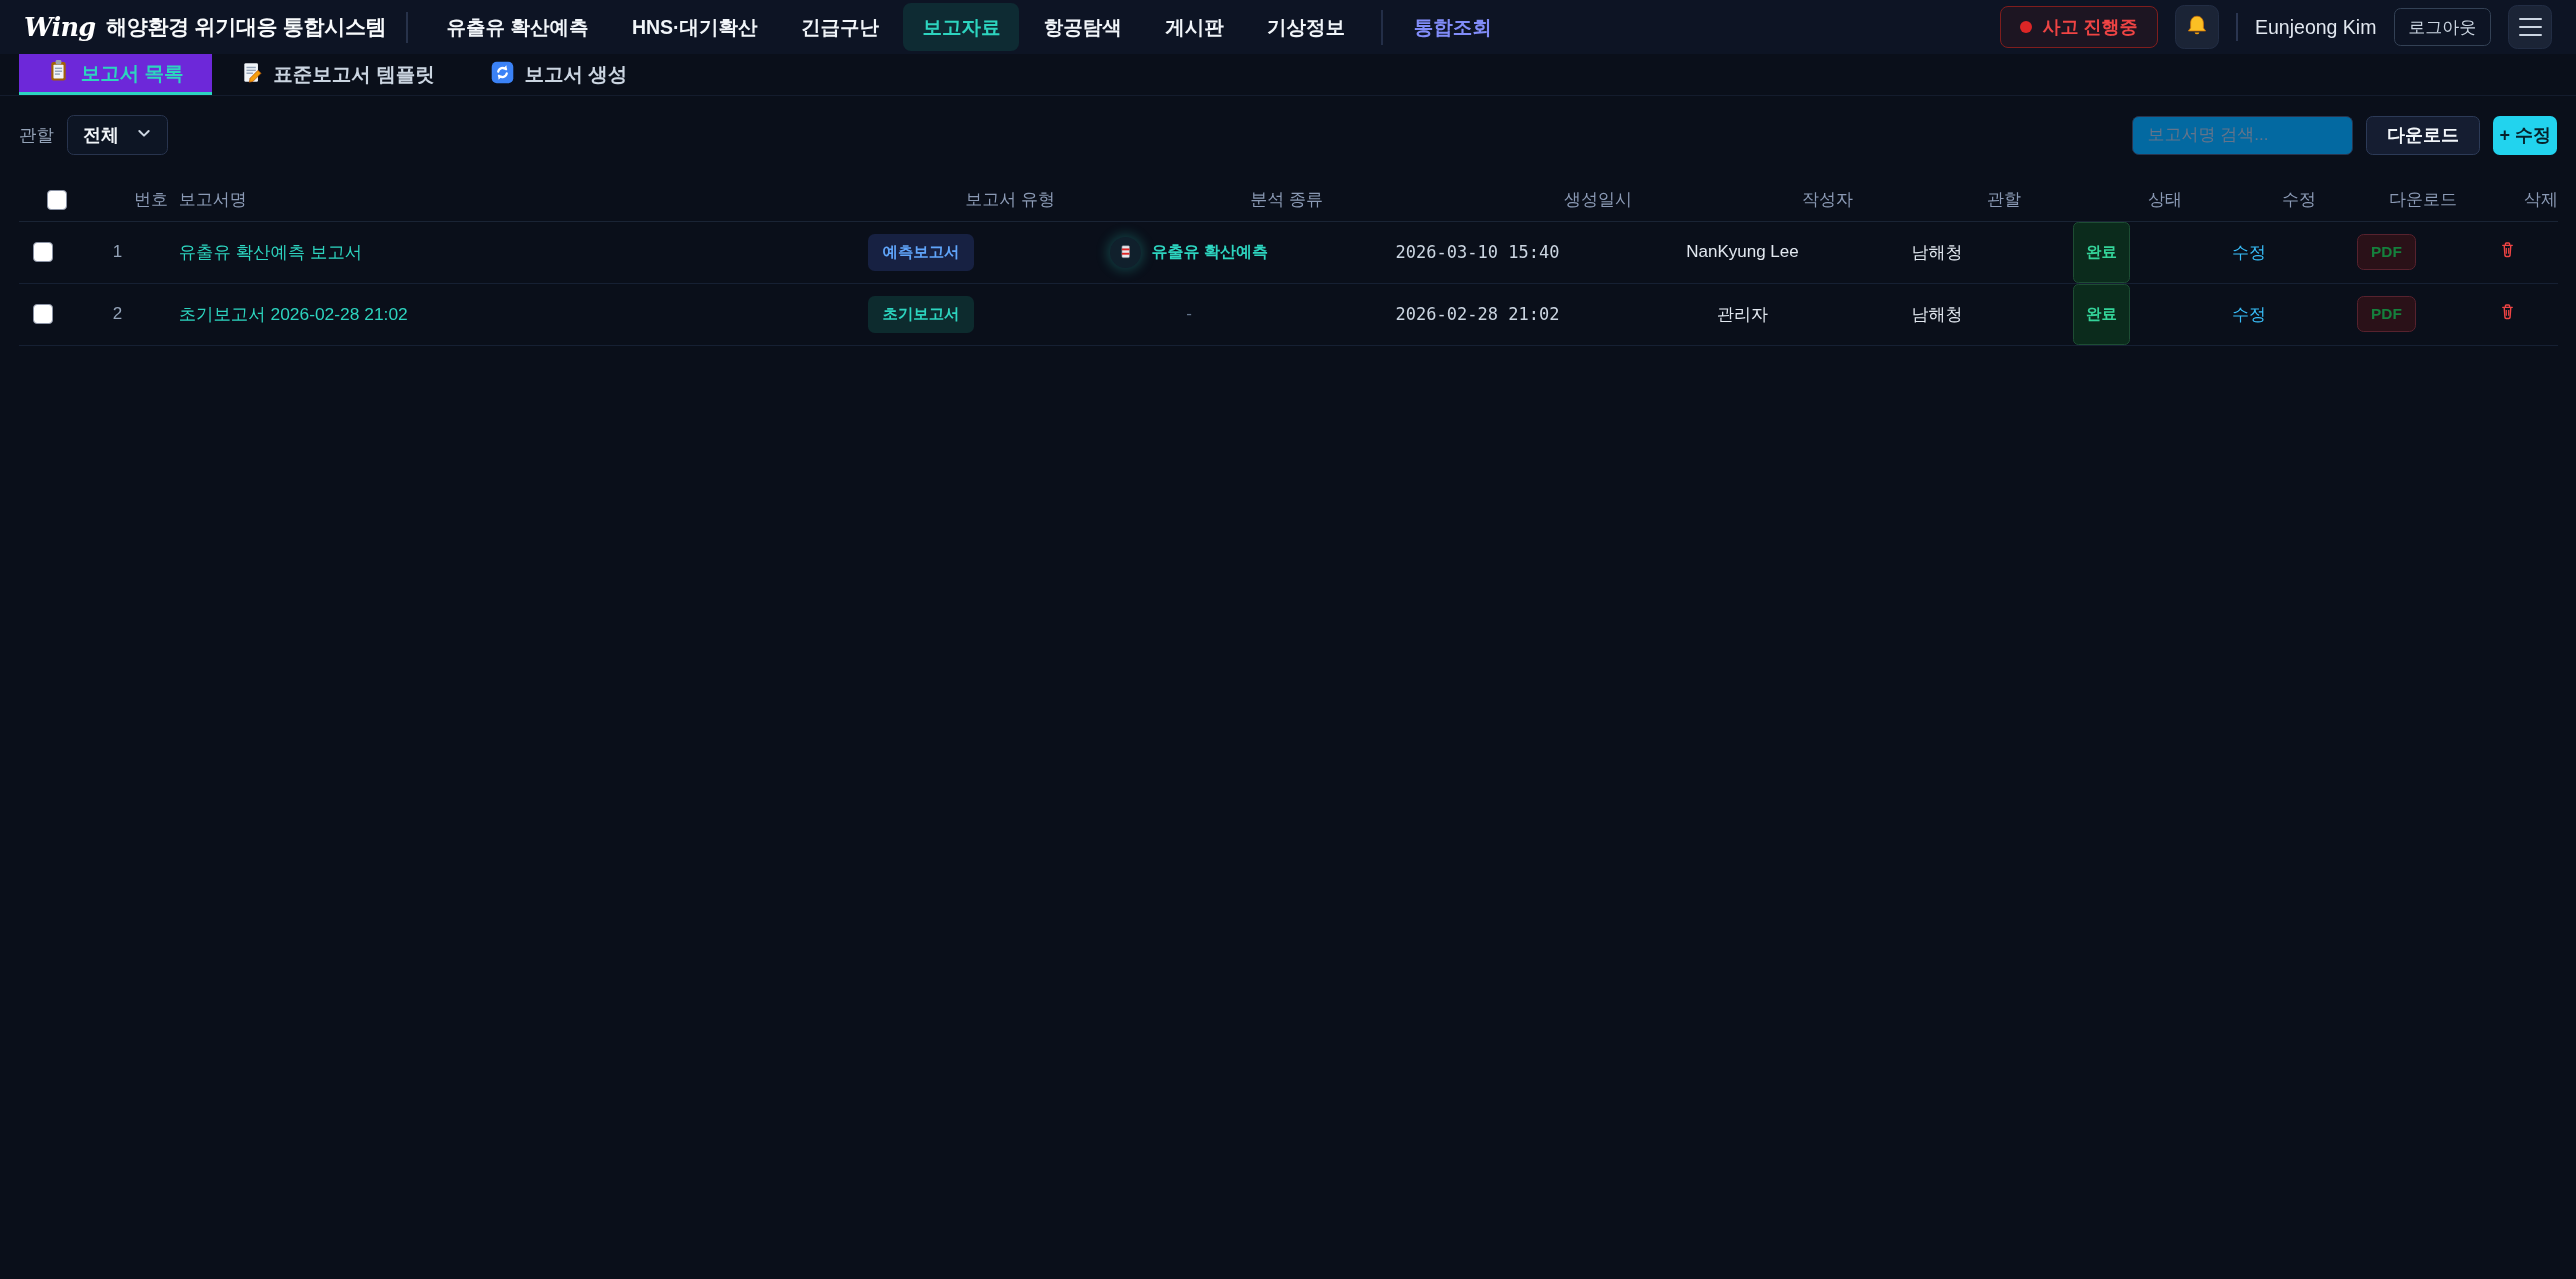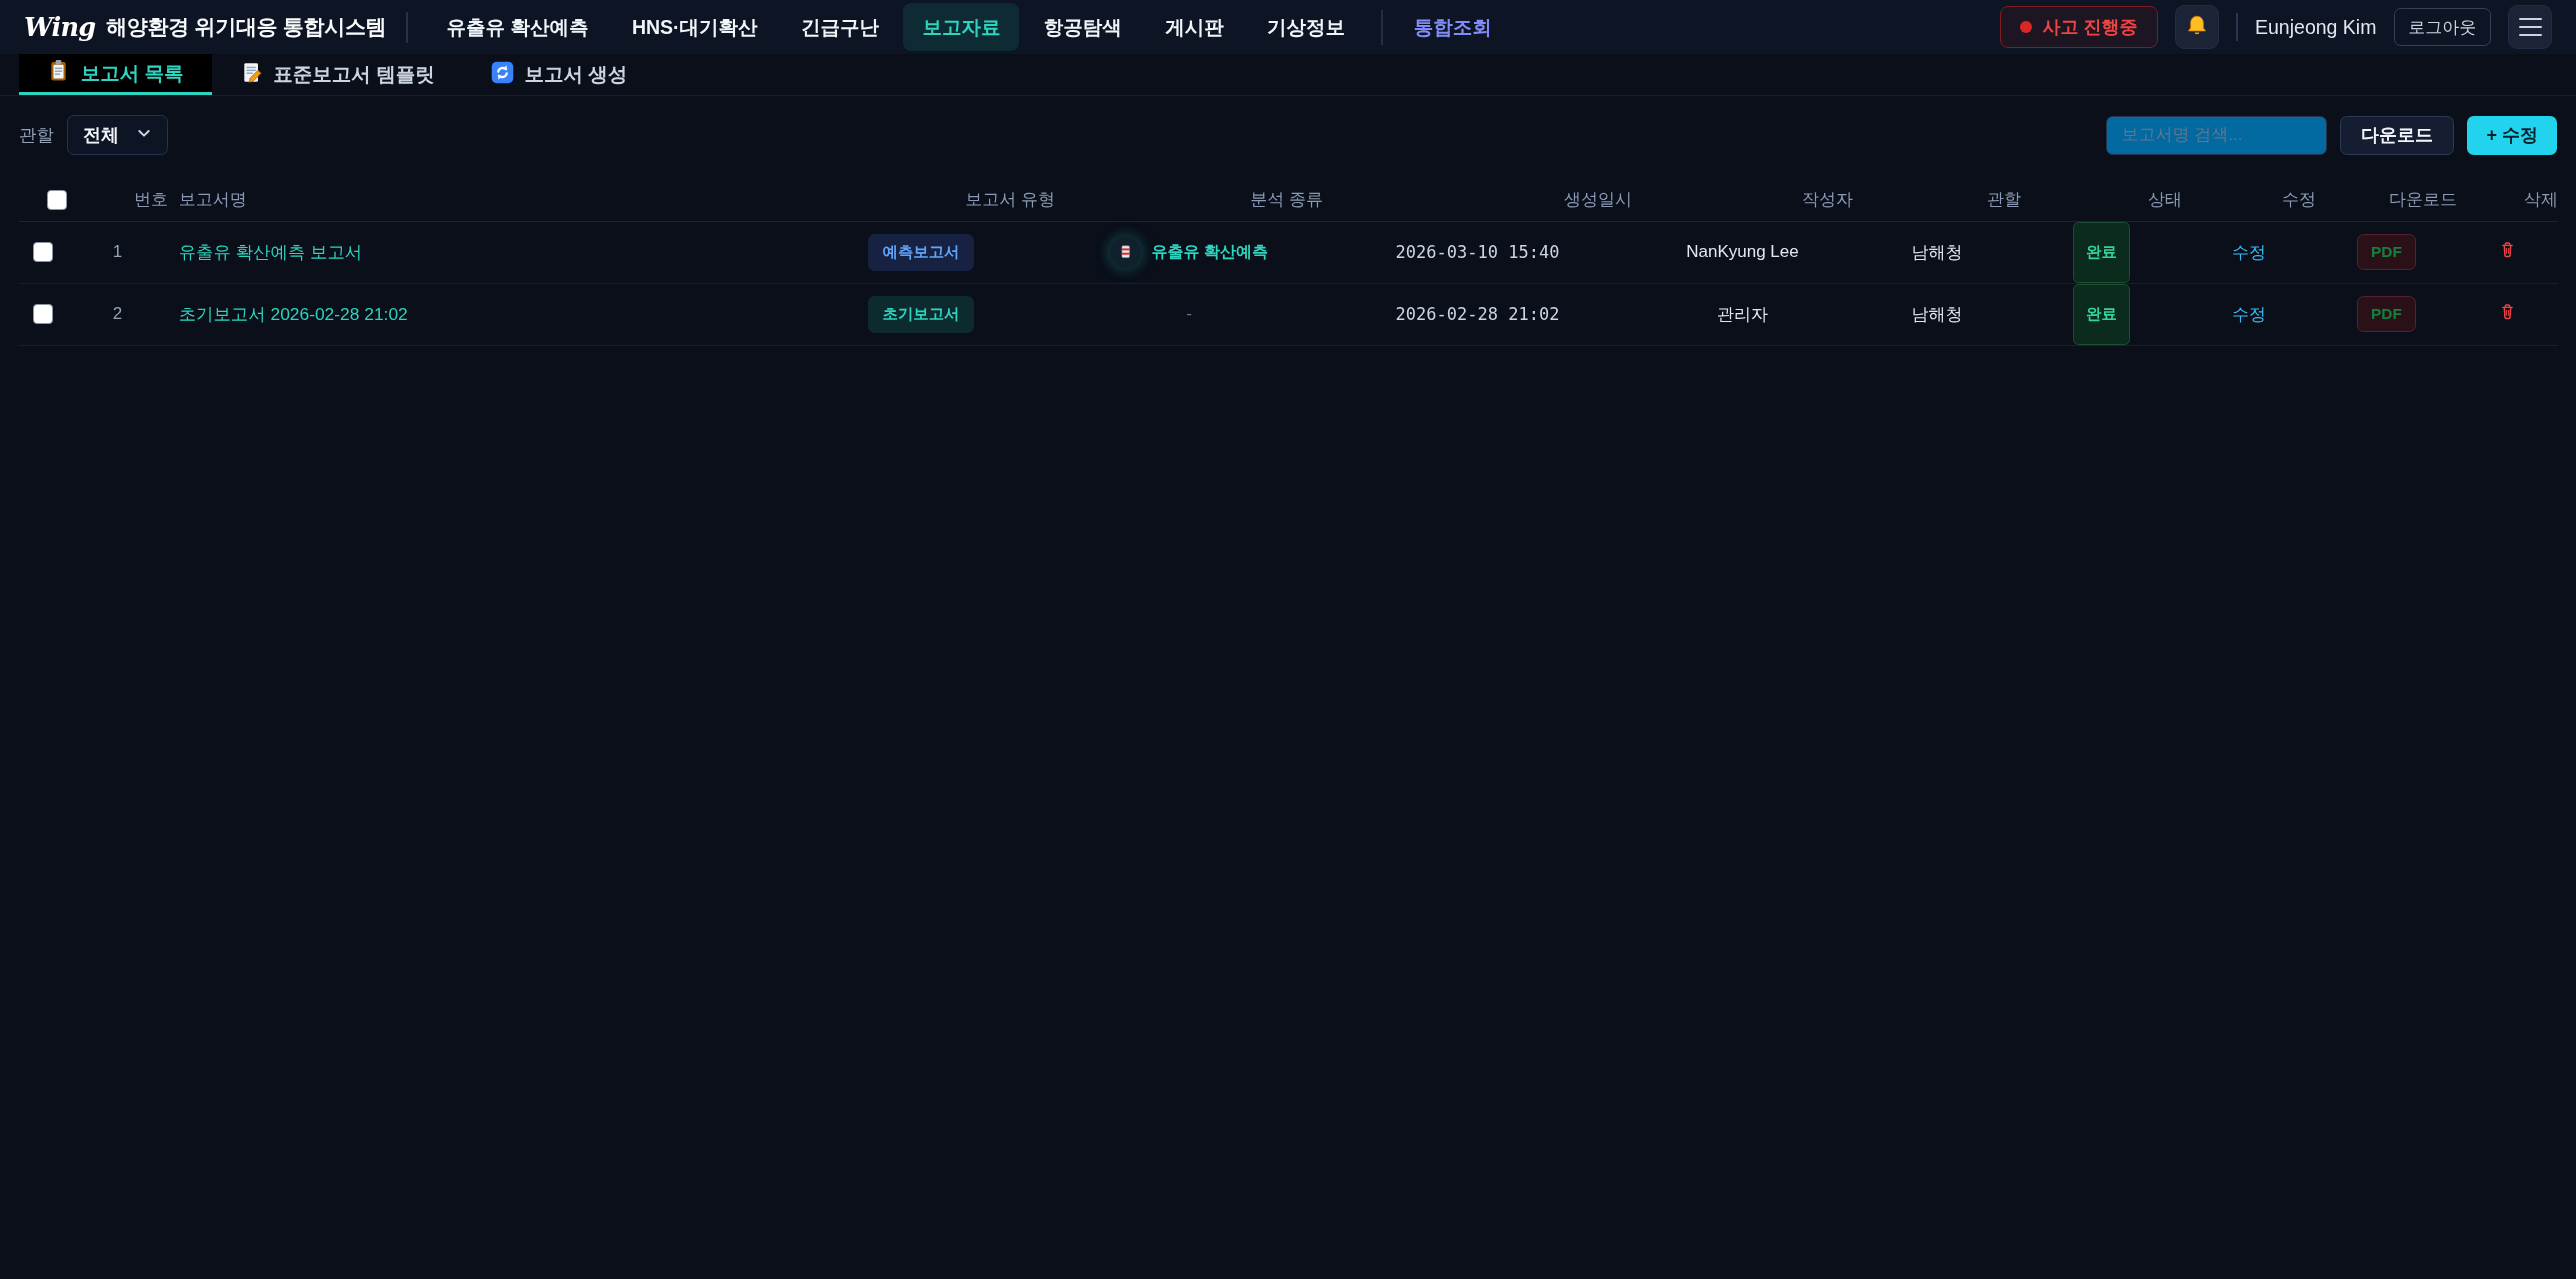--- a/index.html
+++ b/index.html
@@ -64,21 +64,21 @@
   
   .tab-bar {
     display: flex; align-items: stretch; height: 42px;
     background: #0a0f1a; border-bottom: 1.3px solid #141c2d; padding-left: 19px;
   }
   .tab {
     display: flex; align-items: center; gap: 10.7px;
     padding: 0 28px; font-size: 19.5px; font-weight: 700; color: #cbd5e1;
     cursor: pointer; white-space: nowrap;
   }
-  .tab.active { background: #000000; color: #2dd4bf; border-bottom: 3.4px solid #2dd4bf; }
+  .tab.active { background: #6d28d9; color: #2dd4bf; border-bottom: 3.4px solid #2dd4bf; }
 
   
   .content { padding: 0 19px; }
   .filter-row { display: flex; align-items: center; margin-top: 19px; gap: 13.4px; }
   .filter-label { font-size: 17.4px; color: #94a3b8; }
   .select-box {
     display: flex; align-items: center; justify-content: space-between; gap: 14.8px;
     min-width: 101px; height: 40px; padding: 0 14.8px;
     border: 1.3px solid #28344e; border-radius: 6.7px; background: #0d1524;
     font-size: 18px; font-weight: 700; color: #f1f5f9; cursor: pointer;
@@ -91,21 +91,21 @@
     font-family: "Liberation Sans", sans-serif;
   }
   .search-input::placeholder { color: #64748b; }
   .download-btn {
     height: 39px; padding: 0 20px; background: #151d31;
     border: 1.3px solid #2c3a57; border-radius: 6.7px;
     color: #f1f5f9; font-size: 18px; font-weight: 700; cursor: pointer;
     font-family: "Liberation Sans", sans-serif;
   }
   .edit-btn {
-    height: 39px; padding: 0 19px; background: #22d3ee;
+    height: 39px; padding: 0 6px; background: #22d3ee;
     border: none; border-radius: 6.7px;
     color: #06222b; font-size: 18px; font-weight: 800; cursor: pointer;
     font-family: "Liberation Sans", sans-serif;
   }
 
   
   .report-table { width: 2538px; margin-top: 23px; border-collapse: collapse; table-layout: fixed; }
   .report-table th {
     height: 43px; font-size: 17px; font-weight: 500; color: #8b9ab5;
     border-bottom: 1.3px solid #1a2435; text-align: right; white-space: nowrap;

